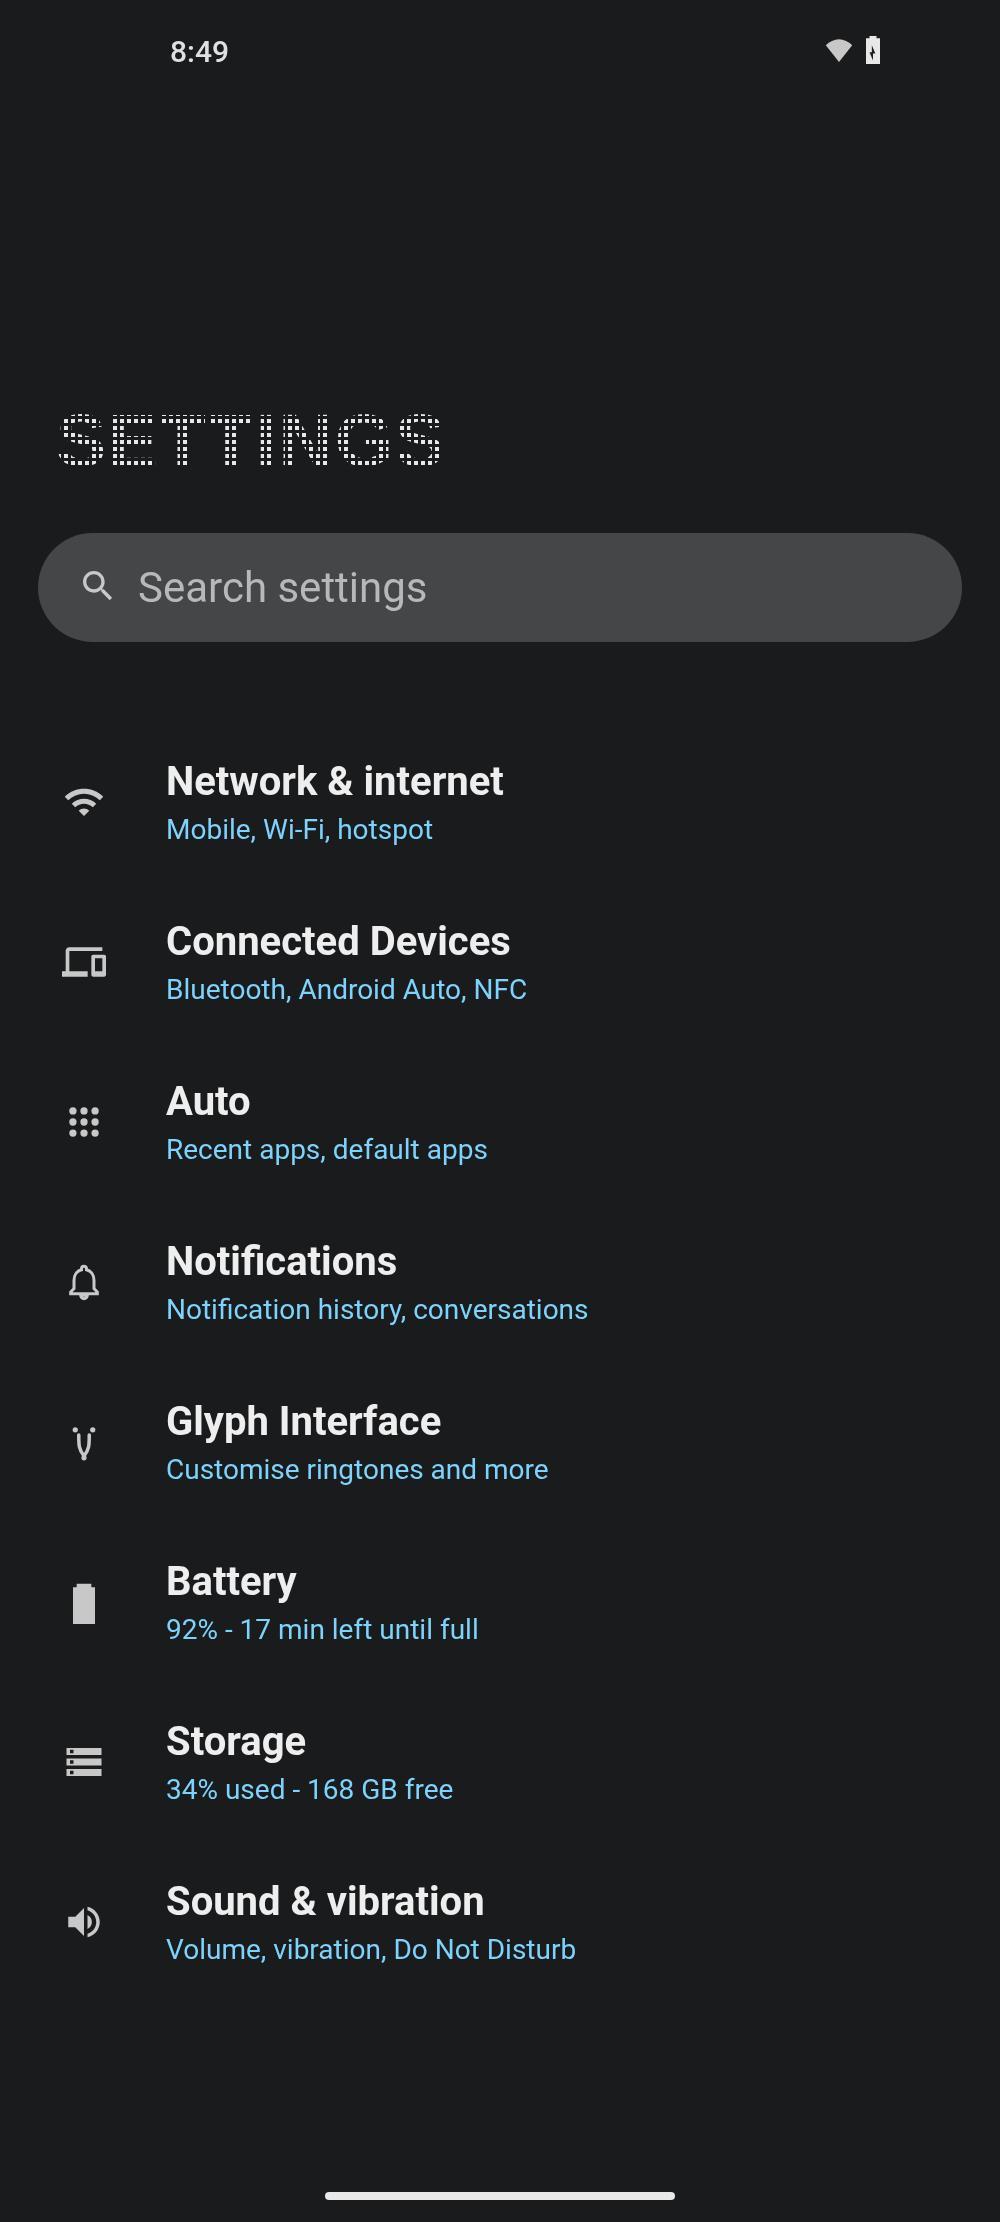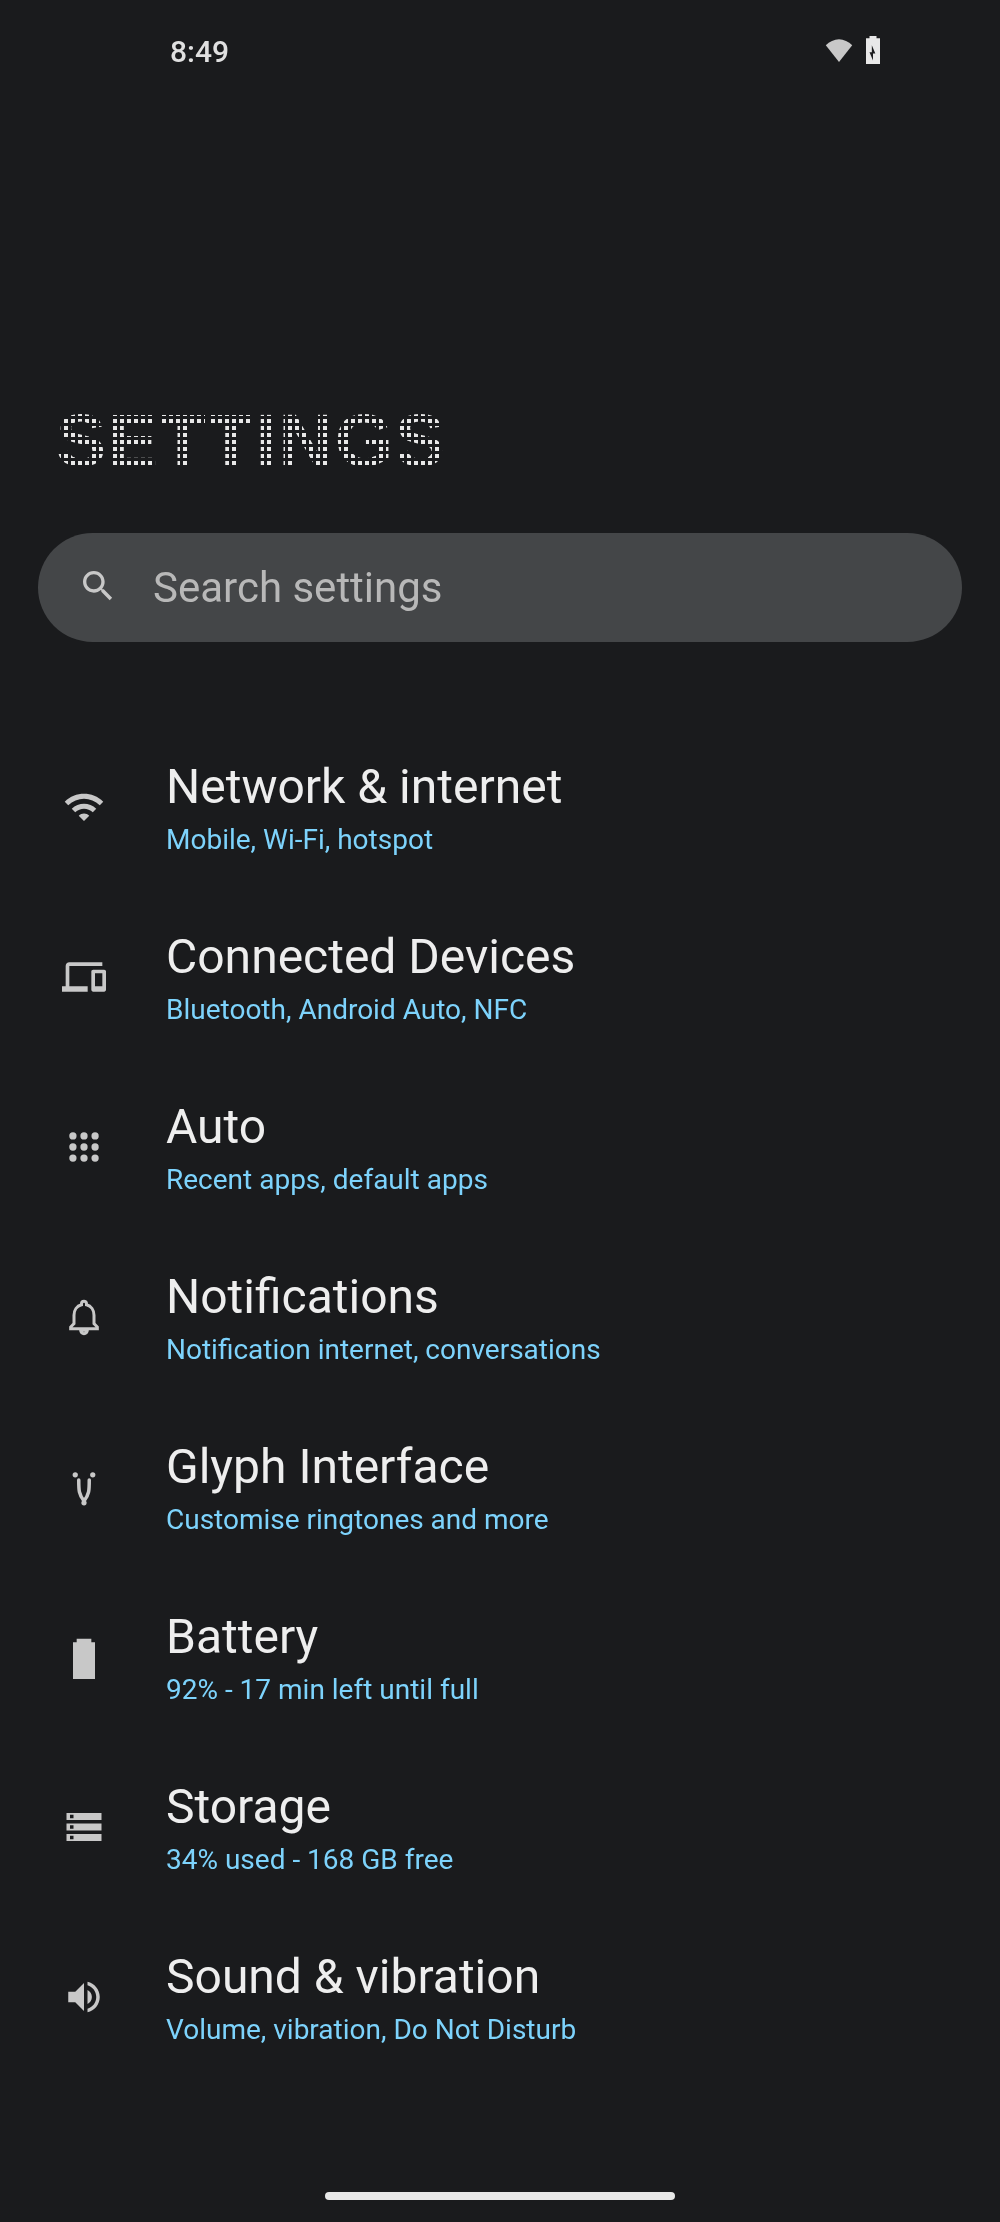--- a/index.html
+++ b/index.html
@@ -51,21 +51,21 @@
       margin-top: 27px;
       -webkit-text-stroke: 0;
     }
     .search-bar {
       margin: 0 38px 80px 38px;
       background: #444648;
       border-radius: 64px;
       display: flex;
       align-items: center;
       padding: 30px 40px;
-      gap: 35px;
+      gap: 20px;
     }
     .search-placeholder {
       font-size: 42px;
       color: #b8b8b8;
     }
     .settings-list {
       padding: 0 20px;
     }
     .settings-item {
       display: flex;
@@ -81,22 +81,22 @@
       justify-content: center;
       flex-shrink: 0;
       margin-left: 14px;
     }
     .item-text {
       display: flex;
       flex-direction: column;
       gap: 8px;
     }
     .item-title {
-      font-size: 48px;
-      font-weight: 400;
+      font-size: 40px;
+      font-weight: 700;
       color: #eeeeee;
     }
     .item-subtitle {
       font-size: 28px;
       color: #7dd3fc;
     }
     .nav-bar {
       position: absolute;
       bottom: 22px;
       left: 50%;
@@ -189,21 +189,21 @@
   </div>
 
   <div class="settings-item">
     <div class="item-icon">
       <svg width="40" height="40" viewBox="0 0 24 24">
           <path d="M12 22c1.1 0 2-.9 2-2h-4c0 1.1.89 2 2 2zm6-6v-5c0-3.07-1.64-5.64-4.5-6.32V4c0-.83-.67-1.5-1.5-1.5s-1.5.67-1.5 1.5v.68C7.63 5.36 6 7.92 6 11v5l-2 2v1h16v-1l-2-2z" fill="none" stroke="#c8c8c8" stroke-width="1.8"></path>
         </svg>
     </div>
     <div class="item-text">
       <div class="item-title">Notifications</div>
-      <div class="item-subtitle">Notification internet, conversations</div>
+      <div class="item-subtitle">Notification history, conversations</div>
     </div>
   </div>
 
   <div class="settings-item">
     <div class="item-icon">
       <svg width="42" height="42" viewBox="0 0 24 24">
           <circle cx="7" cy="5" r="1.5"></circle>
           <circle cx="17" cy="5" r="1.5"></circle>
           <path d="M9 8 C 9 14, 9 16, 12 20 C 15 16, 15 14, 15 8" fill="none" stroke="#c8c8c8" stroke-width="2" stroke-linecap="round"></path>
           <circle cx="12" cy="21" r="1.5"></circle>

